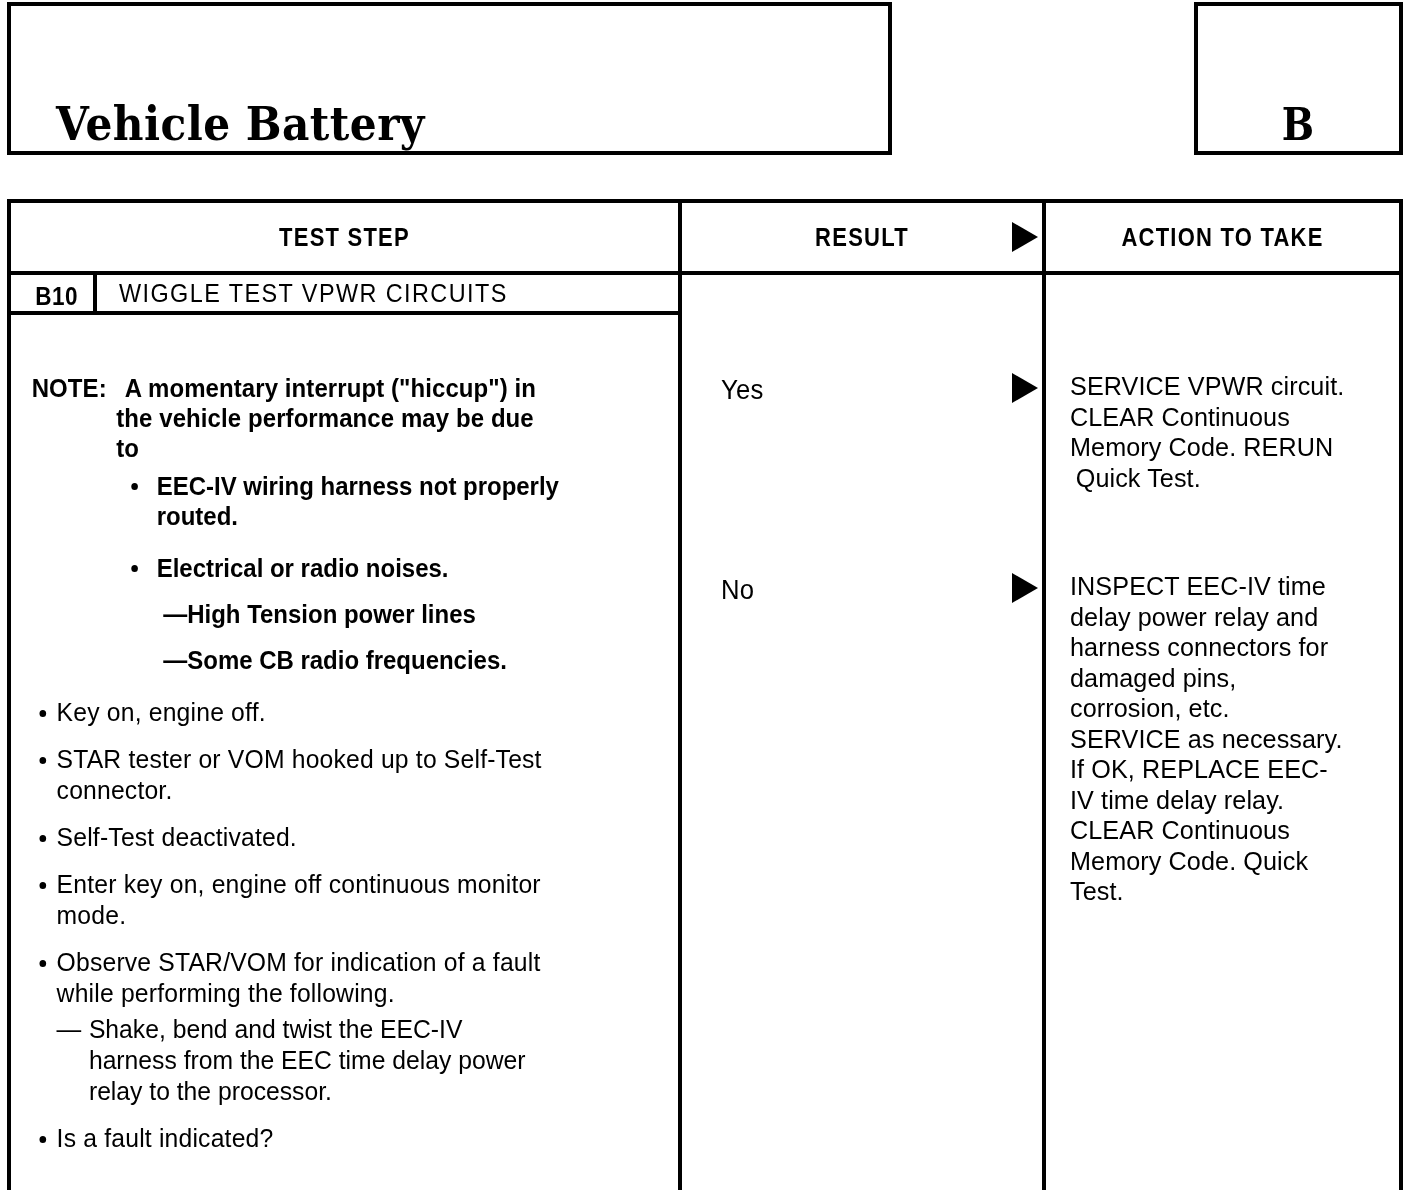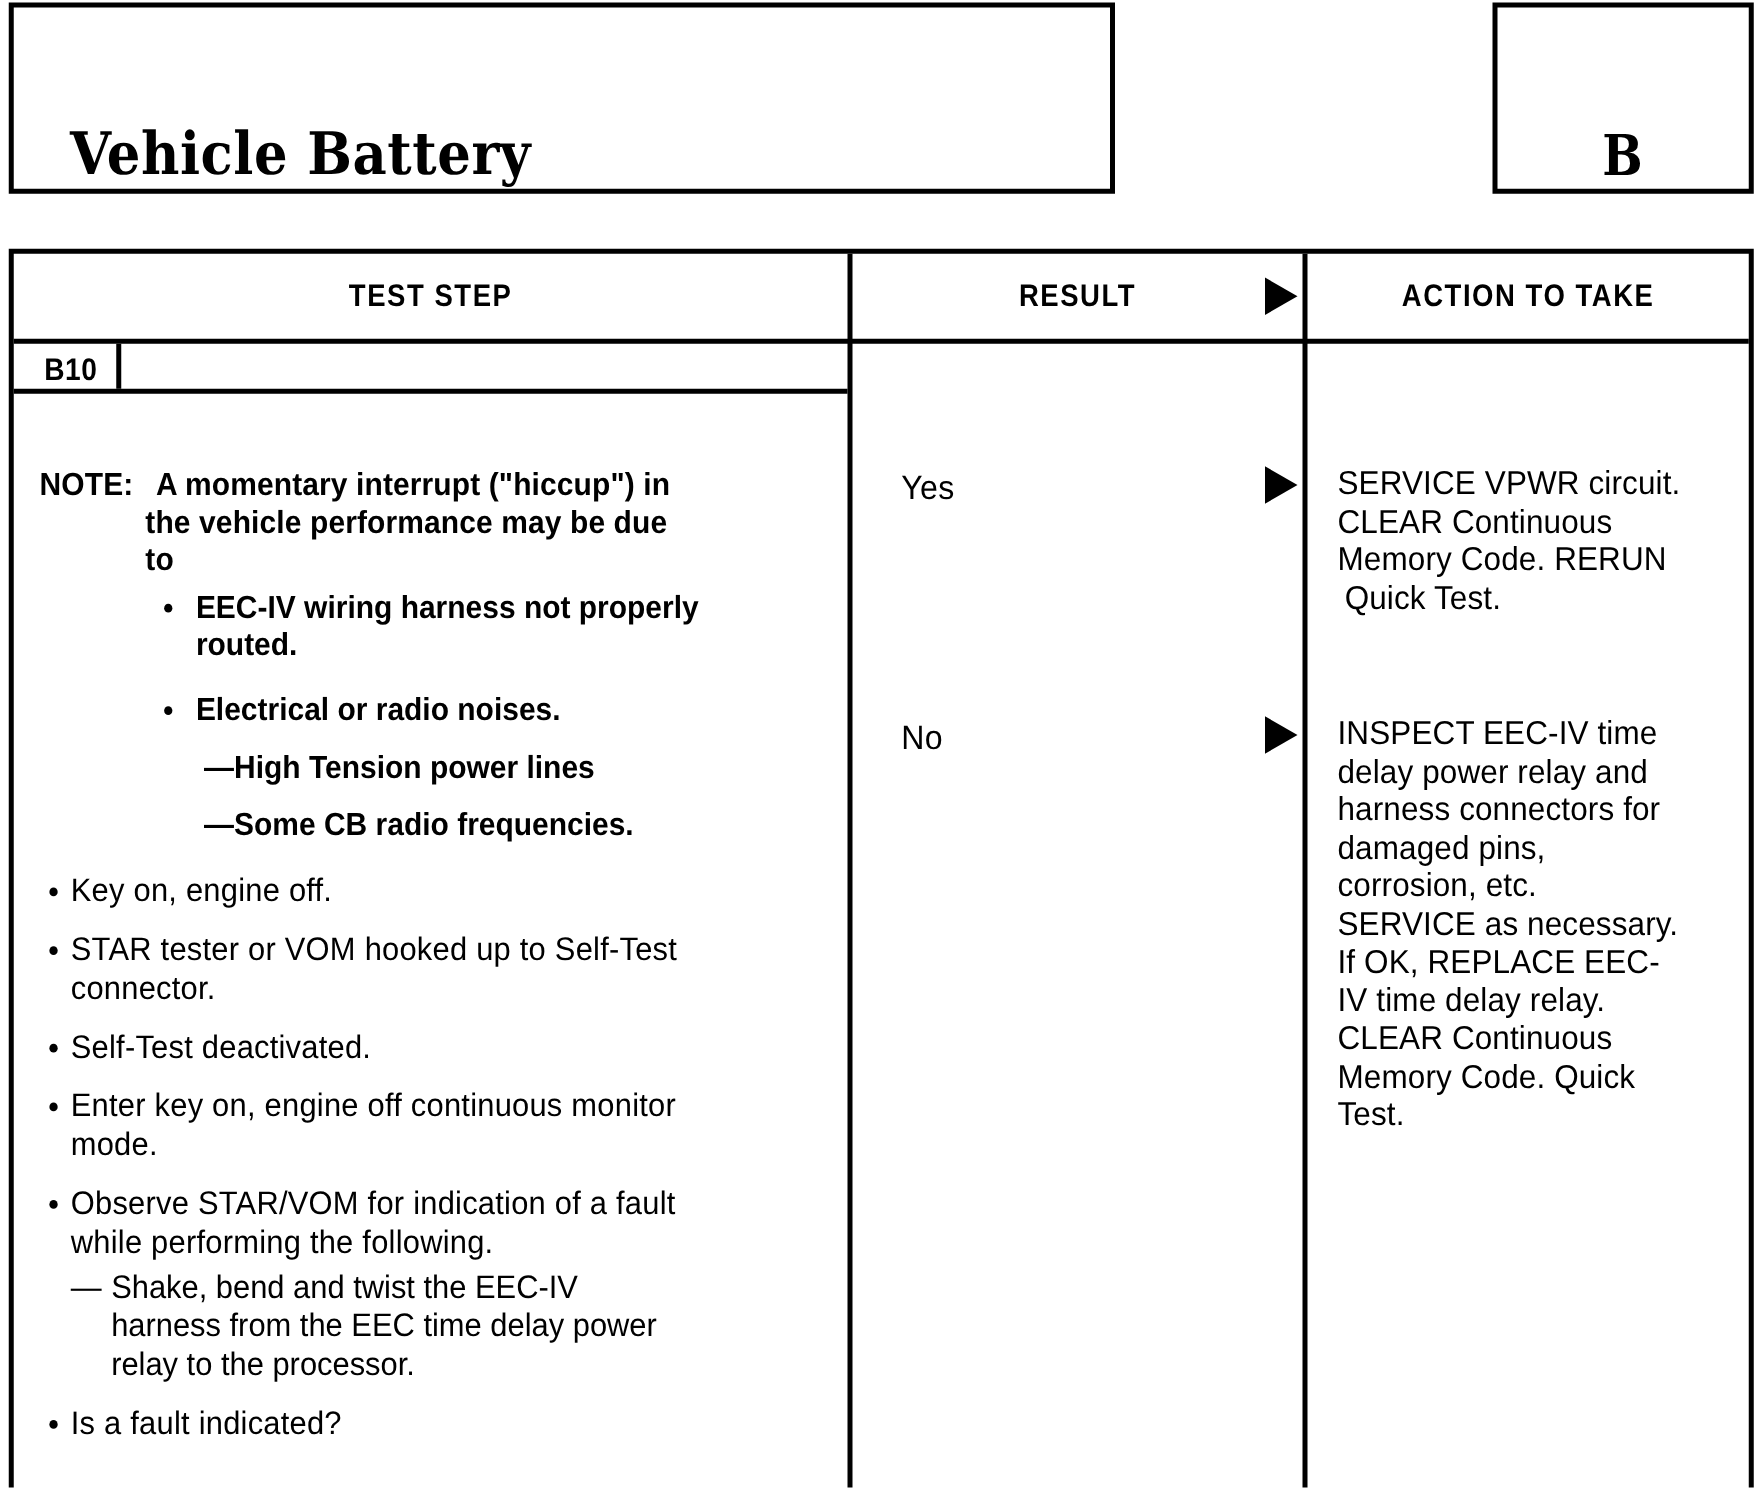--- a/index.html
+++ b/index.html
@@ -305,20 +305,23 @@
   <div id="colhead-row">
     <div class="colhead" id="colhead-teststep">TEST STEP</div>
     <div class="colhead" id="colhead-result">RESULT</div>
     <div class="colhead" id="colhead-action">ACTION TO TAKE</div>
   </div>
   <div class="tri" id="tri-header"></div>
 
   <div id="step-row">
     <div id="step-id-cell">
       <span id="step-id-text">B10</span>
+    </div>
+    <div id="step-title-cell">
+      <span id="step-title-text">WIGGLE TEST VPWR CIRCUITS</span>
     </div>
   </div>
 
   <div id="teststep-body">
 
     <div class="note-block">
       <div class="note-line" id="note-label-line">
         <span>NOTE: </span>
         <span style="margin-left: 12px;">A momentary interrupt ("hiccup") in</span>
       </div>

